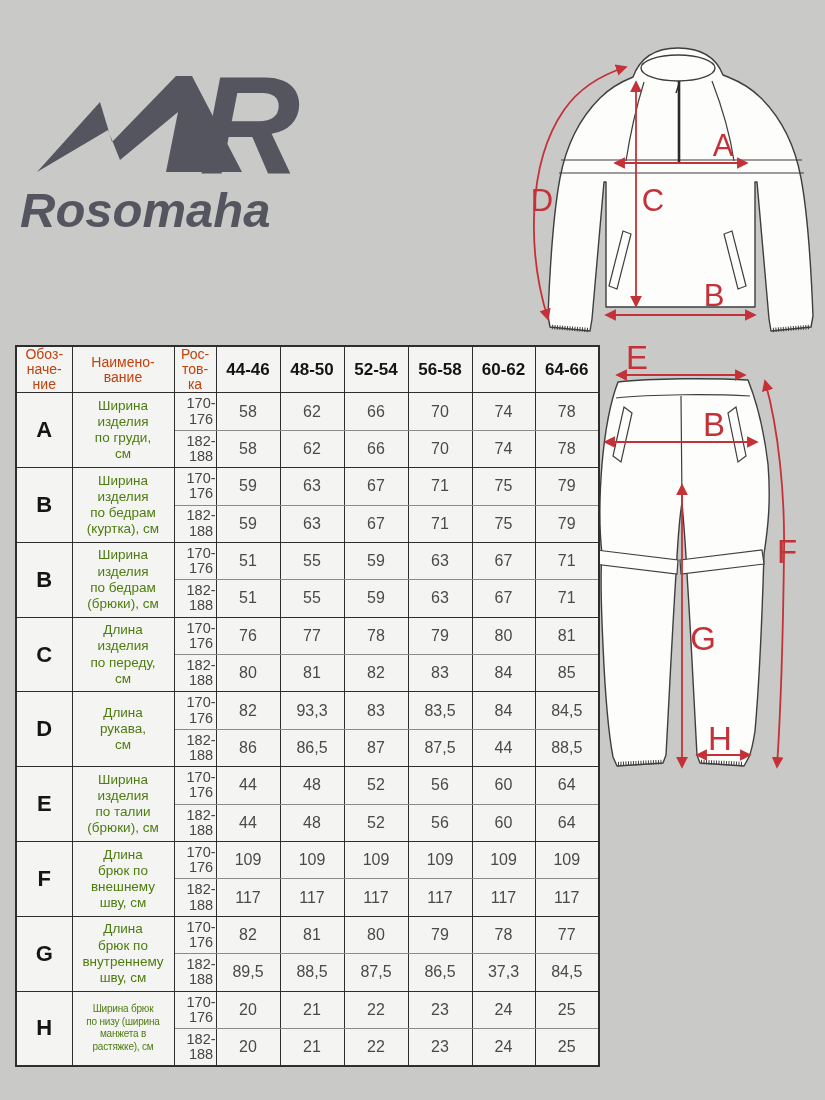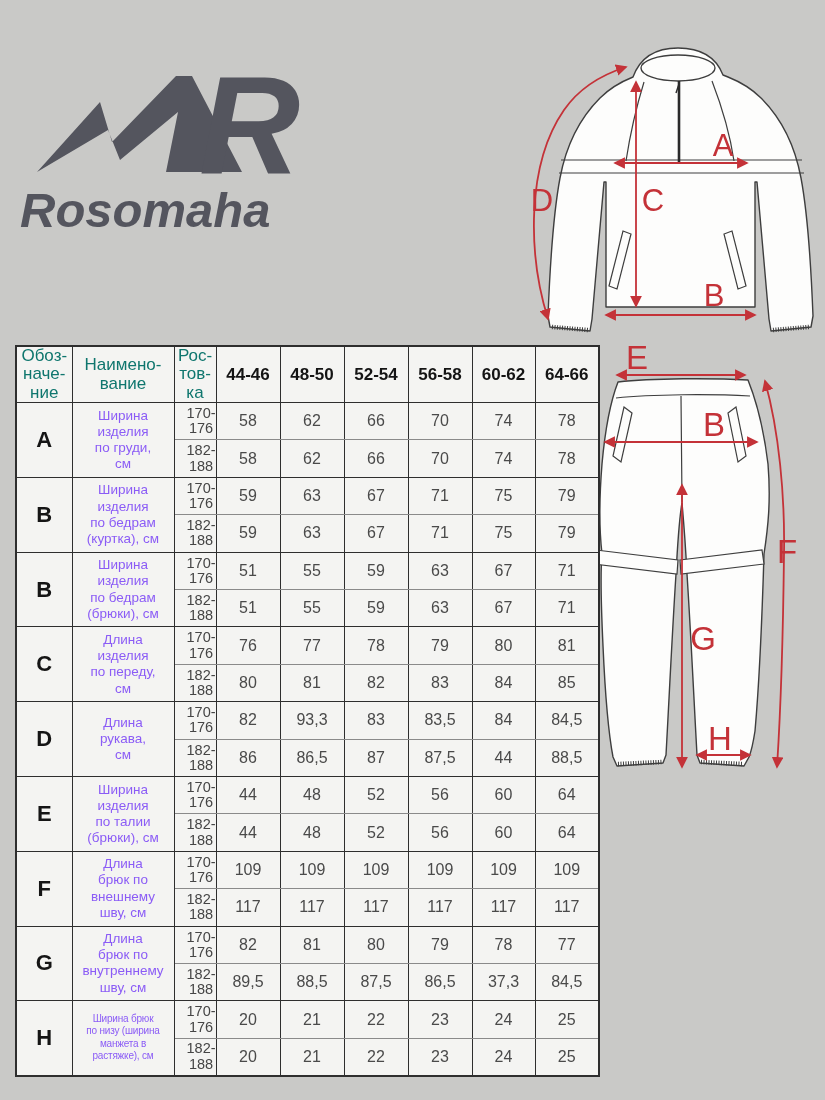--- a/index.html
+++ b/index.html
@@ -19,25 +19,25 @@
   .dim-label-lg { font-size:33px; fill:#c43238; }
 
   
   table.size-table { position:absolute; left:15px; top:345px; width:583px;
                      border-collapse:collapse; background:#f4f4f2;
                      border:2px solid #2e2e2e; table-layout:fixed; }
   .size-table th, .size-table td { border:1.5px solid #2e2e2e; padding:0;
                      text-align:center; vertical-align:middle; }
   .size-table thead tr { height:46px; }
   .size-table tbody tr { height:37.4px; }
-  th.h-label { font-weight:normal; font-size:17px; color:#0f766e;
+  th.h-label { font-weight:normal; font-size:14px; color:#c2410c;
                white-space:pre-line; line-height:1.08; }
   th.h-size  { font-size:17px; color:#141414; }
   td.letter-cell { font-weight:bold; font-size:22px; color:#151515; }
-  td.name-cell   { font-size:13.5px; color:#8b5cf6; white-space:pre-line; line-height:1.2; }
+  td.name-cell   { font-size:13.5px; color:#4d7c0f; white-space:pre-line; line-height:1.2; }
   td.name-cell.small { font-size:10px; letter-spacing:-0.2px; line-height:1.25; }
   td.range-cell  { font-size:14.5px; color:#454545; white-space:pre-line; line-height:1.05;padding-left:12px; }
   td.value-cell  { font-size:16px; color:#4a4a4a; }
   tr.sub-first td.range-cell, tr.sub-first td.value-cell { border-bottom:1px solid #8a8a8a; }
   tr.sub-second td { border-top:1px solid #8a8a8a; }
 </style>
 </head>
 <body>
 
 <div class="page">

